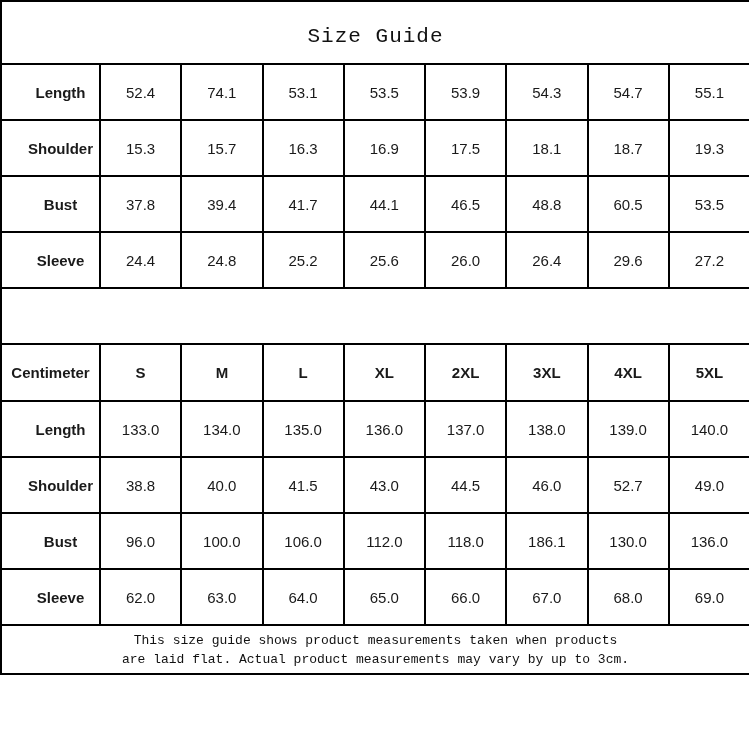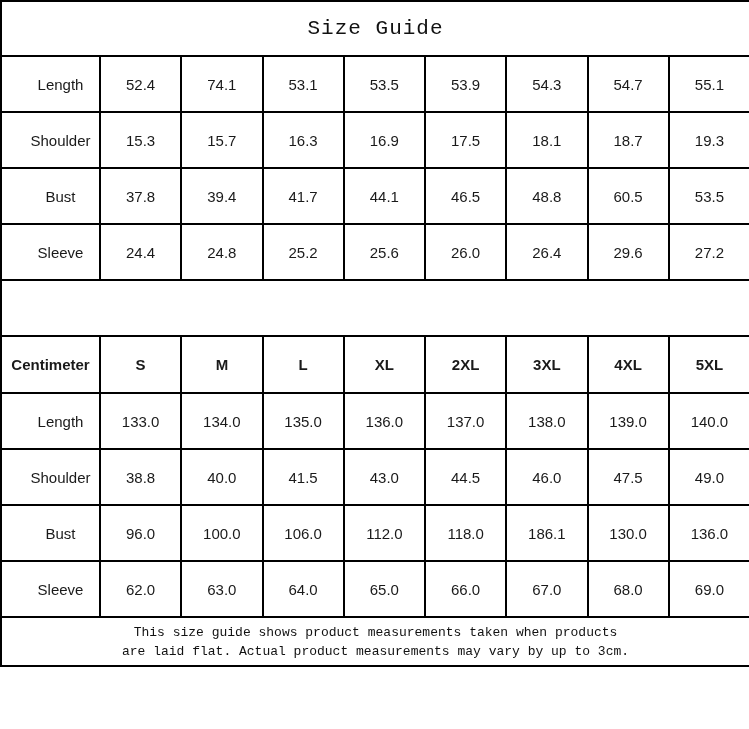--- a/index.html
+++ b/index.html
@@ -28,37 +28,37 @@
     overflow: hidden;
     color: #1a1a1a;
   }
   tr.r-title td {
     height: 53px;
     font-family: "Liberation Mono", "DejaVu Sans Mono", monospace;
     font-size: 21px;
     font-weight: normal;
     letter-spacing: 1px;
     color: #111111;
-    padding-top: 0;
+    padding-top: 8px;
     margin-top: 24px;
   }
   tr.r-head td {
     height: 55px;
     font-family: "Liberation Sans", "DejaVu Sans", sans-serif;
     font-size: 15px;
     font-weight: bold;
   }
   tr.r-data td {
     height: 54px;
     font-family: "Liberation Sans", "DejaVu Sans", sans-serif;
     font-size: 15px;
     font-weight: normal;
   }
   tr.r-data td.lbl {
-    font-weight: normal;
+    font-weight: bold;
     padding-left: 20px;
   }
   tr.r-gap td {
     height: 54px;
   }
   tr.r-foot td {
     height: 47px;
     font-family: Liberation Mono, monospace;
     font-size: 13px;
     line-height: 19px;
@@ -167,21 +167,21 @@
     </tr>
 
     <tr class="r-data">
       <td class="lbl">Shoulder</td>
       <td>38.8</td>
       <td>40.0</td>
       <td>41.5</td>
       <td>43.0</td>
       <td>44.5</td>
       <td>46.0</td>
-      <td>47.5</td>
+      <td>52.7</td>
       <td>49.0</td>
     </tr>
 
     <tr class="r-data">
       <td class="lbl">Bust</td>
       <td>96.0</td>
       <td>100.0</td>
       <td>106.0</td>
       <td>112.0</td>
       <td>118.0</td>

